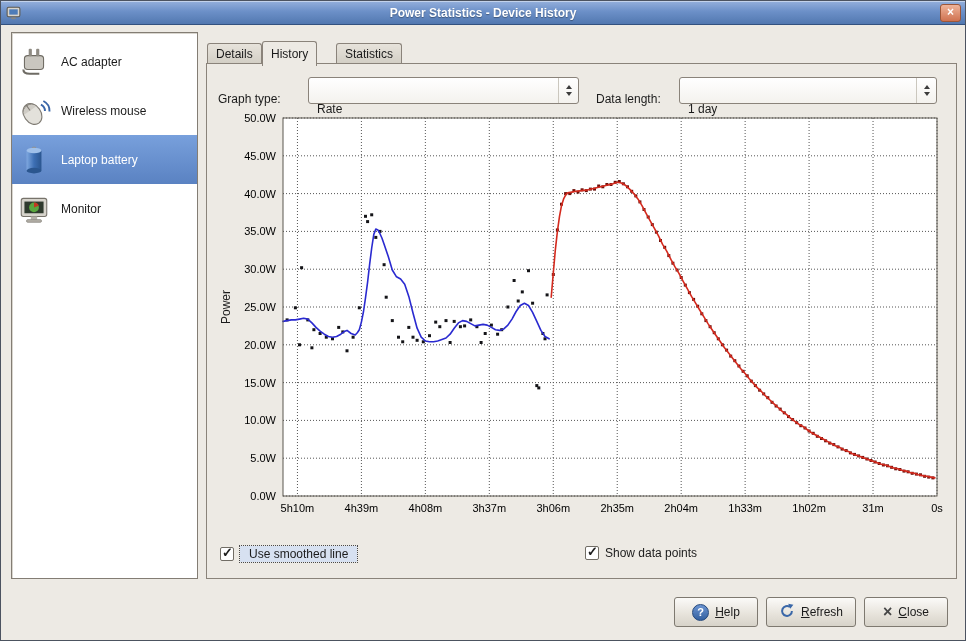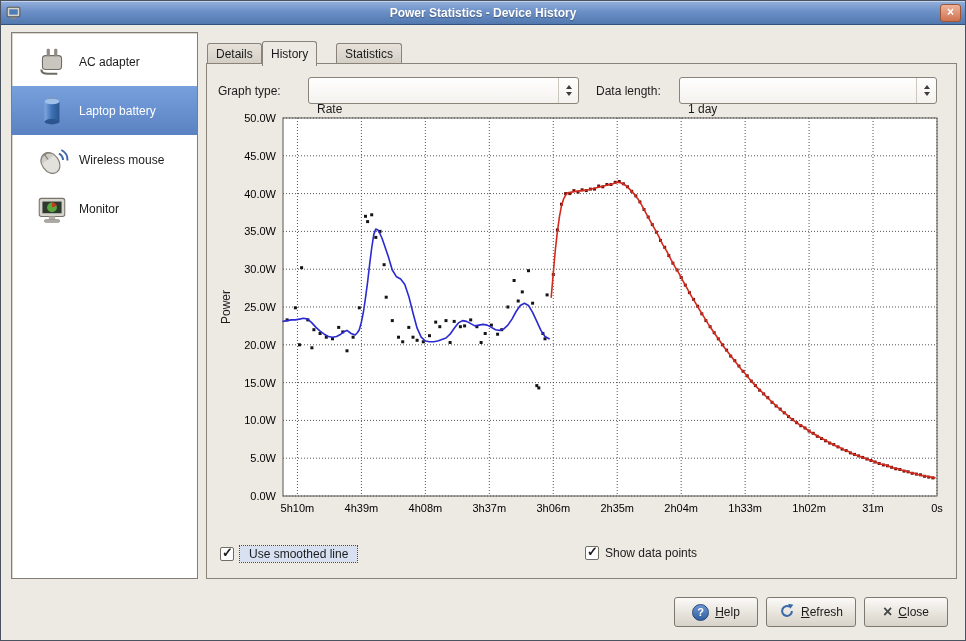--- a/index.html
+++ b/index.html
@@ -12,36 +12,36 @@
     display:flex;align-items:center;}
   .titlebar .title{position:absolute;left:0;right:0;text-align:center;color:#fff;font-weight:bold;
     text-shadow:0 1px 1px rgba(0,0,0,.35);}
   .app-icon{margin-left:4px;width:17px;height:17px;display:inline-block;z-index:2;}
   .close-btn{position:absolute;right:4px;top:3px;width:19px;height:16px;border-radius:3px;
     background:linear-gradient(#efb49a,#cf7250);border:1px solid #9c5638;color:#fff;
     font-weight:bold;font-size:12px;line-height:14px;text-align:center;cursor:default;}
   
   .device-list{position:absolute;left:10px;top:31px;width:187px;height:547px;background:#fff;
     border:1px solid #837d74;box-shadow:inset 1px 1px 0 #d9d6cf;padding-top:4px;box-sizing:border-box;}
-  .device-item{height:49px;display:flex;align-items:center;gap:9px;padding-left:22px;}
+  .device-item{height:49px;display:flex;align-items:center;gap:9px;padding-left:4px;}
   .device-item .dev-icon{width:36px;height:36px;flex:0 0 36px;display:flex;align-items:center;justify-content:center;}
   .device-item.selected{background:linear-gradient(#78a0dc,#5a82c2);color:#fff;}
   
   .notebook{position:absolute;left:205px;top:40px;width:751px;height:538px;}
   .tab{position:absolute;top:2px;height:20px;line-height:20px;padding:0 8px;
     background:linear-gradient(#e7e3db,#d2cec4);border:1px solid #8a837a;border-bottom:none;
     border-radius:3px 3px 0 0;z-index:2;}
   .tab.active{top:0;height:24px;line-height:24px;background:#EDEAE4;z-index:4;}
   .tab-details{left:1px;}
   .tab-history{left:56px;text-align:right;}
   .tab-statistics{left:130px;}
   .page{position:absolute;left:0;top:22px;width:751px;height:516px;background:#EDEAE4;
     border:1px solid #8a837a;box-sizing:border-box;z-index:3;}
   
-  .ctl-label{position:absolute;white-space:nowrap;}
+  .ctl-label{position:absolute;white-space:nowrap;margin-top:8px;}
   .lbl-graph-type{left:11px;top:20px;}
   .lbl-data-length{left:389px;top:20px;}
   .combo{position:absolute;height:27px;background:linear-gradient(#ffffff,#f4f2ee);
     border:1px solid #8a837a;border-radius:3px;display:flex;align-items:center;box-sizing:border-box;}
   .combo-graph{left:101px;top:13px;width:271px;}
   .combo-data{left:472px;top:13px;width:258px;}
   .combo .val{padding-left:8px;margin-top:36px;}
   .combo-arrows{margin-left:auto;width:19px;height:100%;display:flex;flex-direction:column;
     align-items:center;justify-content:center;border-left:1px solid #cbc7be;}
   .arr-up{width:0;height:0;border-left:3.5px solid transparent;border-right:3.5px solid transparent;
@@ -95,52 +95,52 @@
     <div class="device-item">
       <span class="dev-icon">
         <svg viewBox="0 0 32 32" width="34" height="34">
           <path d="M6 23 q0 4 6 4 h9" fill="none" stroke="#6e6b64" stroke-width="2"></path>
           <rect x="7" y="10" width="18" height="13" rx="3" fill="#c9c6bf" stroke="#6f6b63"></rect>
           <rect x="11" y="3.5" width="3" height="7" rx="1" fill="#8f8b83"></rect>
           <rect x="18" y="3.5" width="3" height="7" rx="1" fill="#8f8b83"></rect>
         </svg>
       </span>
       <span class="dev-label">AC adapter</span>
+    </div>
+    <div class="device-item">
+      <span class="dev-icon">
+        <svg viewBox="0 0 32 32" width="34" height="34">
+          <g transform="rotate(-35 14 18)">
+            <ellipse cx="14" cy="19" rx="8" ry="10.5" fill="#e3e1db" stroke="#7e7a72"></ellipse>
+            <path d="M6.4 15 a8 8 0 0 1 15.2 0" fill="#cfccc5" stroke="#7e7a72" stroke-width="0.8"></path>
+            <line x1="14" y1="8.5" x2="14" y2="15" stroke="#7e7a72"></line>
+          </g>
+          <path d="M22.5 10 a6.5 6.5 0 0 1 3.8 6" fill="none" stroke="#3a66a8" stroke-width="1.8"></path>
+          <path d="M24.8 6.6 a10.5 10.5 0 0 1 5.8 9.8" fill="none" stroke="#3a66a8" stroke-width="1.8"></path>
+        </svg>
+      </span>
+      <span class="dev-label">Wireless mouse</span>
     </div>
     <div class="device-item selected">
       <span class="dev-icon">
         <svg viewBox="0 0 32 32" width="34" height="34">
           <defs>
             <linearGradient id="gbat" x1="0" y1="0" x2="1" y2="0">
               <stop offset="0" stop-color="#7fa8e0"></stop>
                 <stop offset="0.5" stop-color="#3d6fb4"></stop>
                 <stop offset="1" stop-color="#2b568f"></stop>
             </linearGradient>
           </defs>
           <rect x="14" y="3.5" width="4" height="3" rx="1" fill="#8d8e90"></rect>
           <rect x="9" y="7" width="14" height="19" fill="url(#gbat)"></rect>
           <ellipse cx="16" cy="26" rx="7" ry="2.6" fill="#2b568f"></ellipse>
           <ellipse cx="16" cy="7" rx="7" ry="2.6" fill="#9fc0ea"></ellipse>
         </svg>
       </span>
       <span class="dev-label">Laptop battery</span>
-    </div>
-    <div class="device-item">
-      <span class="dev-icon">
-        <svg viewBox="0 0 32 32" width="34" height="34">
-          <g transform="rotate(-35 14 18)">
-            <ellipse cx="14" cy="19" rx="8" ry="10.5" fill="#e3e1db" stroke="#7e7a72"></ellipse>
-            <path d="M6.4 15 a8 8 0 0 1 15.2 0" fill="#cfccc5" stroke="#7e7a72" stroke-width="0.8"></path>
-            <line x1="14" y1="8.5" x2="14" y2="15" stroke="#7e7a72"></line>
-          </g>
-          <path d="M22.5 10 a6.5 6.5 0 0 1 3.8 6" fill="none" stroke="#3a66a8" stroke-width="1.8"></path>
-          <path d="M24.8 6.6 a10.5 10.5 0 0 1 5.8 9.8" fill="none" stroke="#3a66a8" stroke-width="1.8"></path>
-        </svg>
-      </span>
-      <span class="dev-label">Wireless mouse</span>
     </div>
     <div class="device-item">
       <span class="dev-icon">
         <svg viewBox="0 0 32 32" width="34" height="34">
           <rect x="4" y="6" width="24" height="17" rx="2" fill="#d6d3cb" stroke="#77736b"></rect>
           <rect x="7" y="9" width="18" height="11" fill="#2f3a2e"></rect>
           <circle cx="16" cy="14.5" r="4.6" fill="#5aa73f"></circle>
           <path d="M16 14.5 L16 9.9 A4.6 4.6 0 0 1 20.4 13 Z" fill="#c23a22"></path>
           <rect x="13" y="23" width="6" height="3" fill="#b4b0a8"></rect>
           <rect x="9" y="26" width="14" height="2.5" rx="1" fill="#b4b0a8" stroke="#77736b" stroke-width="0.6"></rect>

